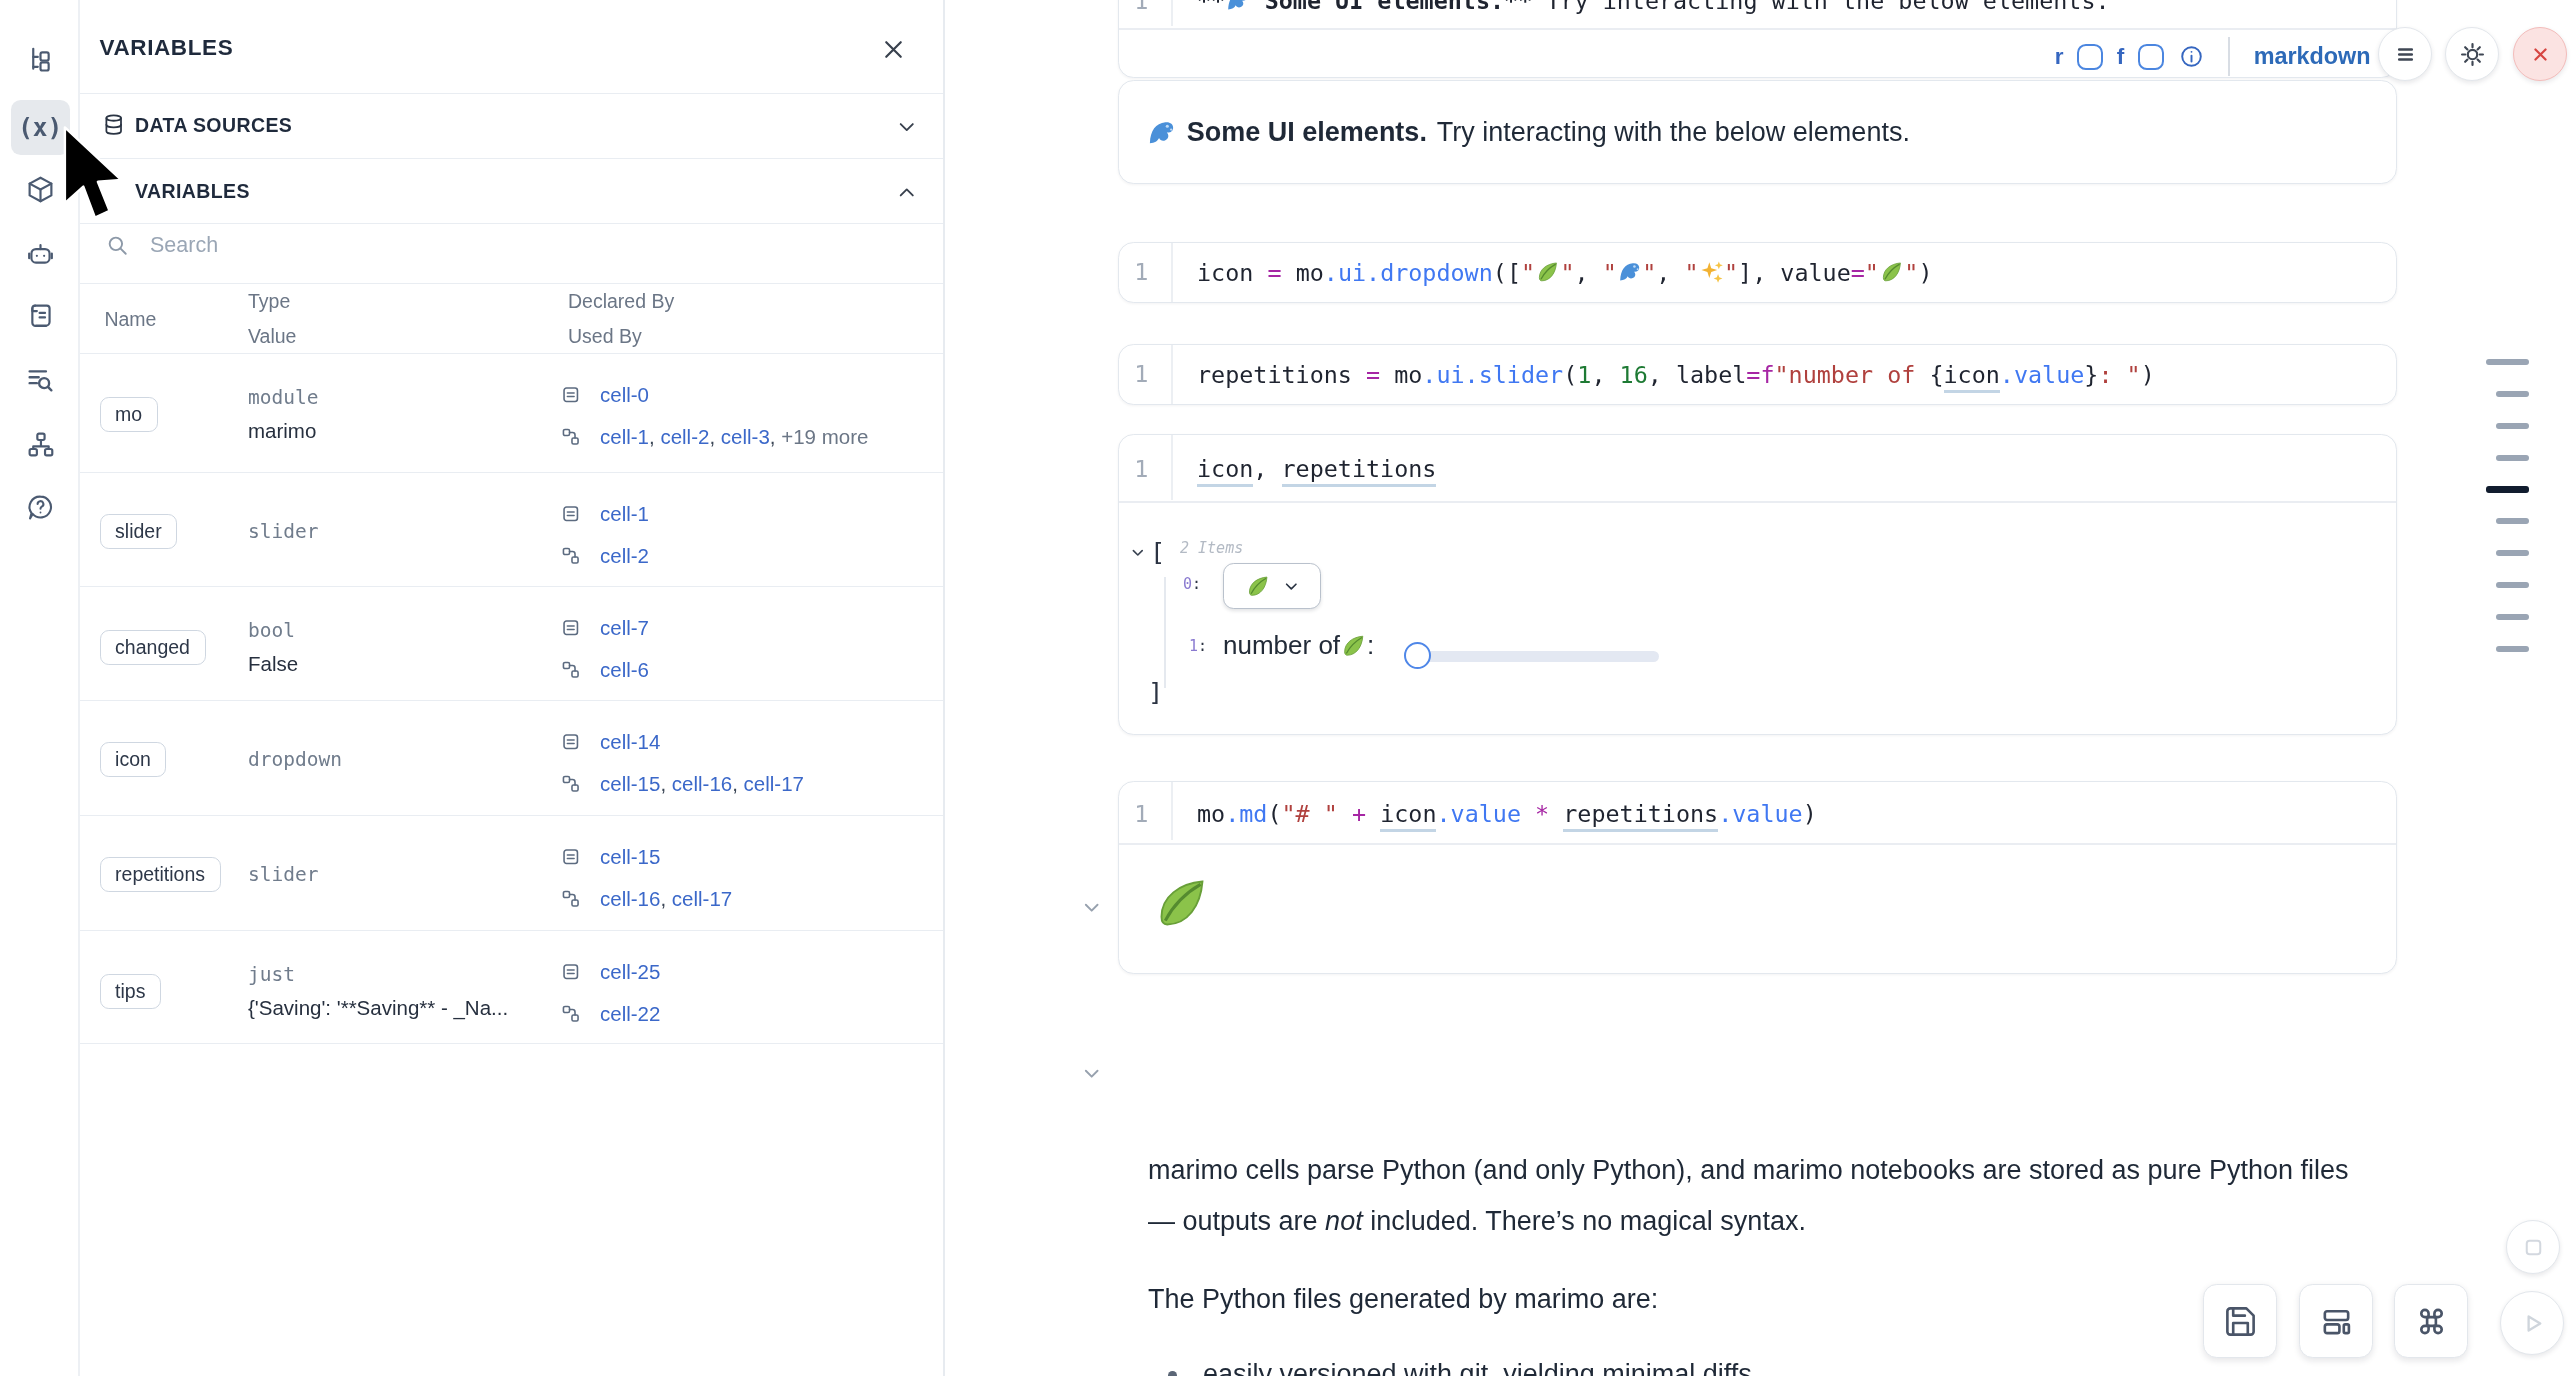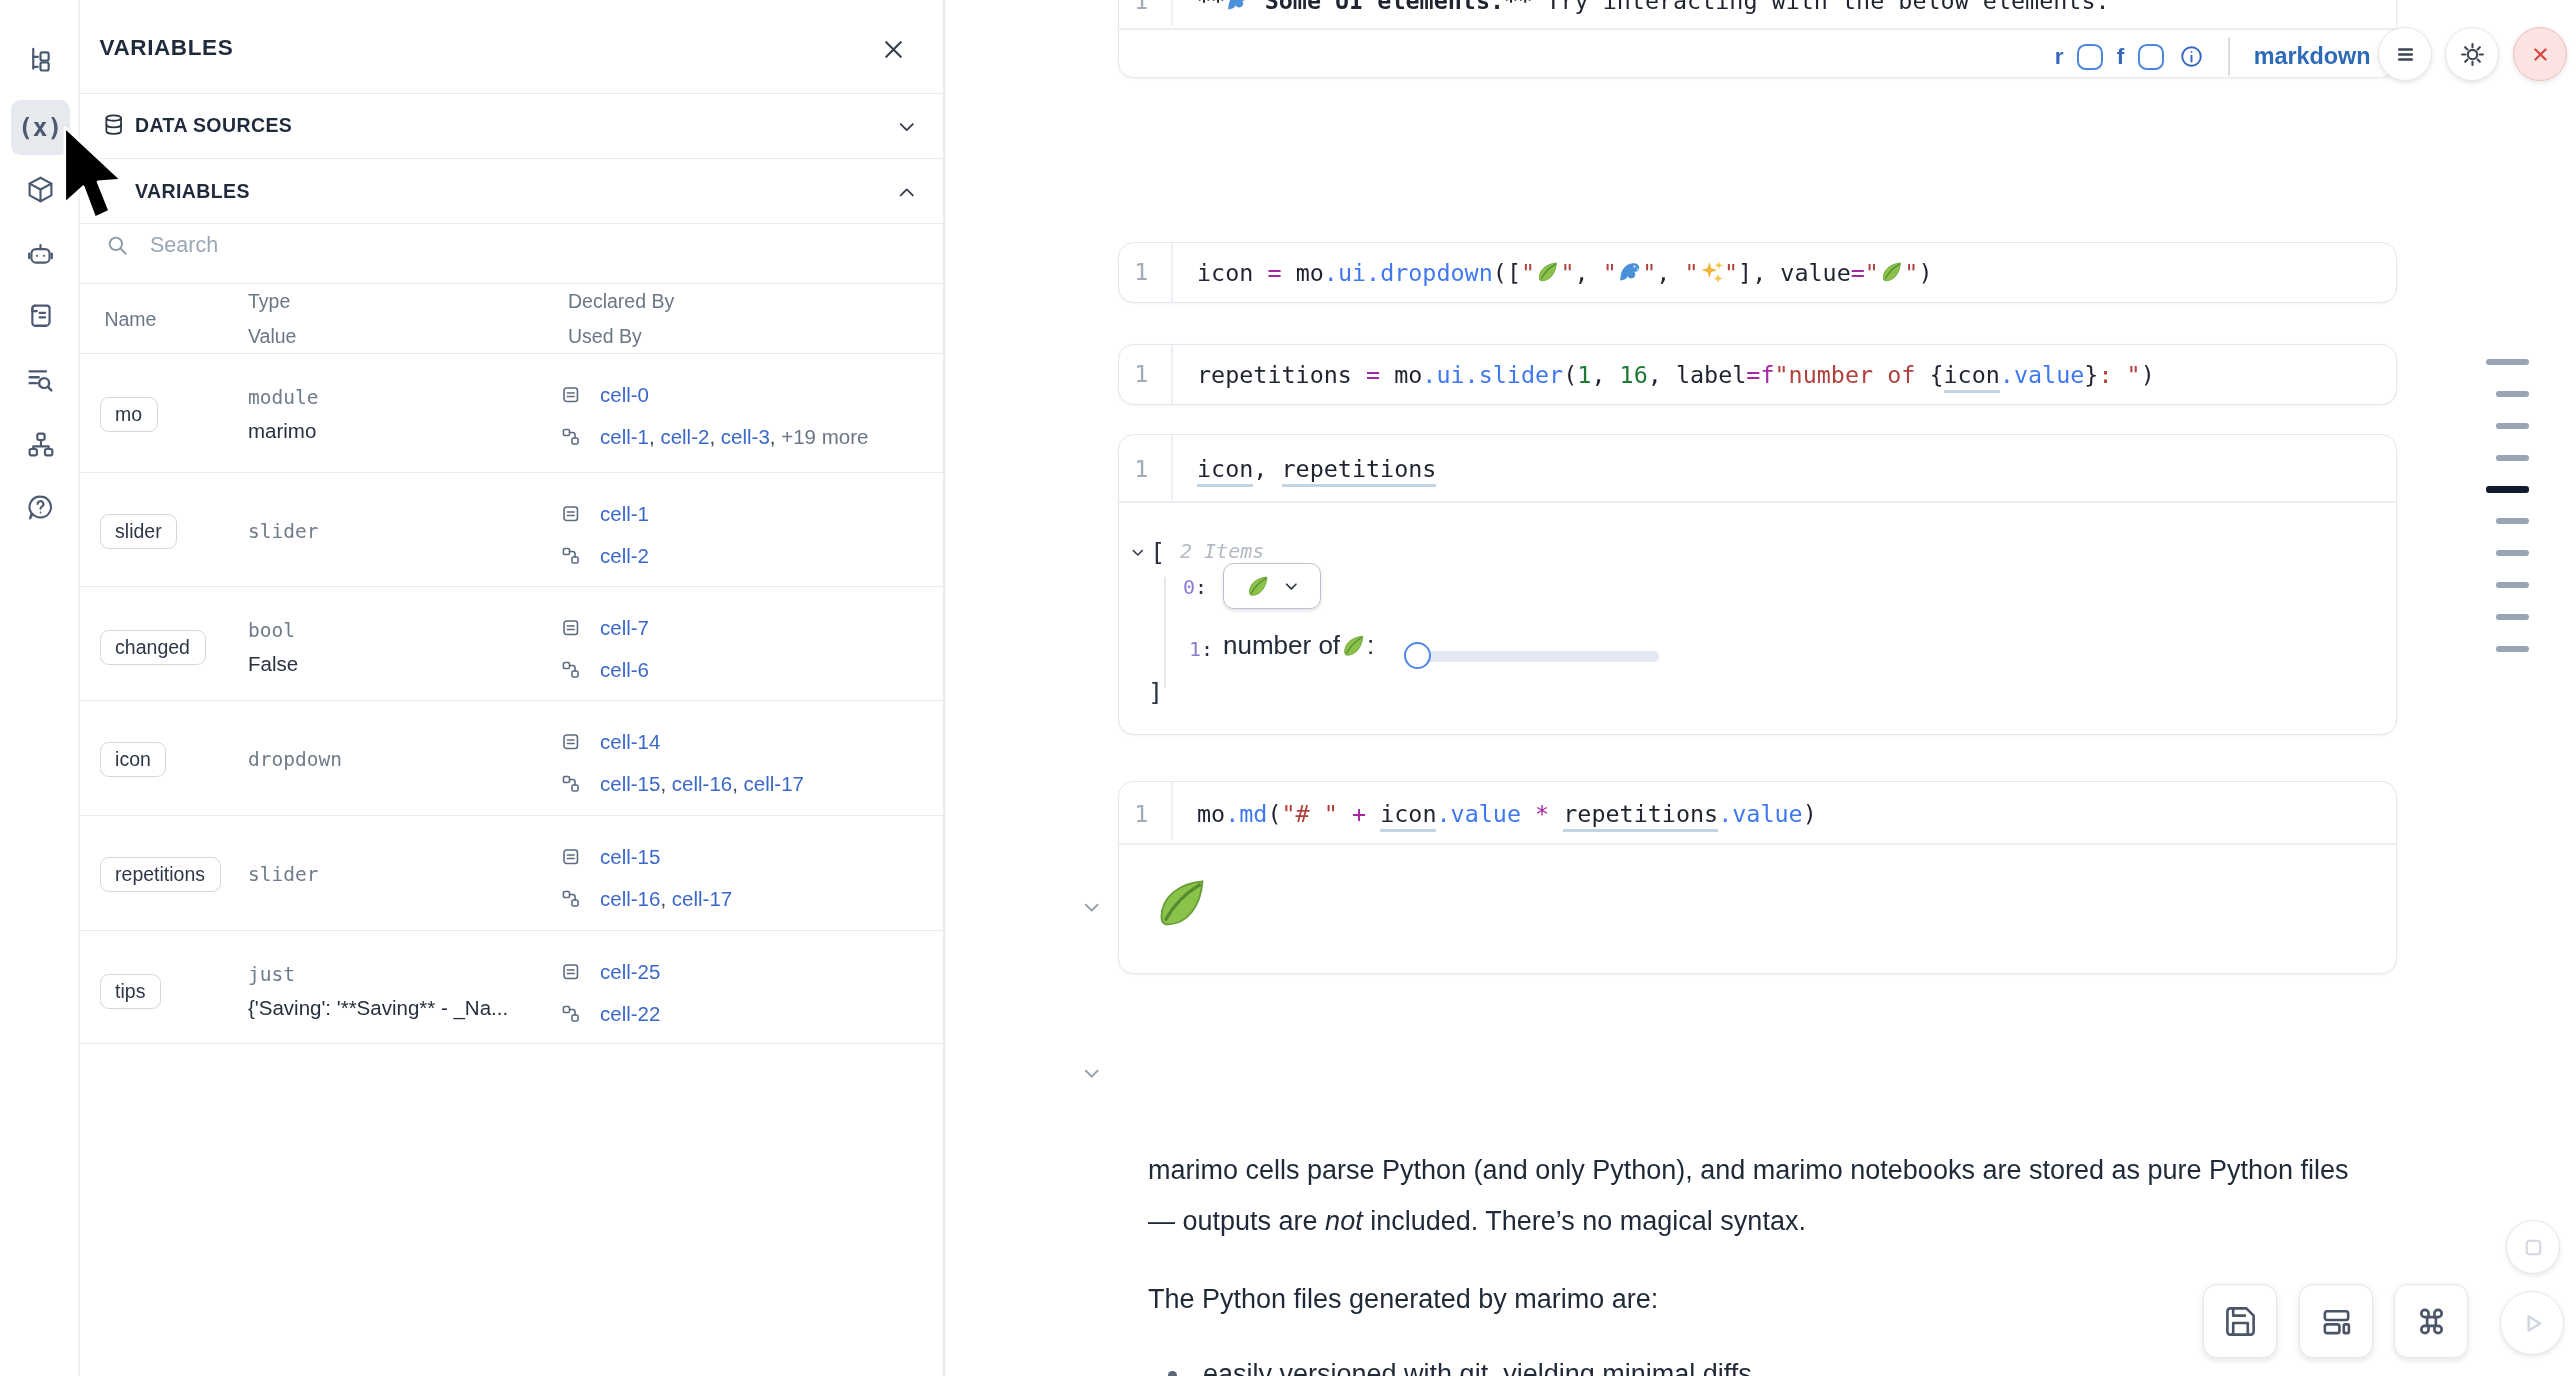--- a/index.html
+++ b/index.html
@@ -53,21 +53,21 @@
 
   .toolbar { position:absolute; right:25.4px; top:90px; height:45px; display:flex; align-items:center; gap:13.7px; }
   .kbd-hint { color:#3566c0; font-size:22.5px; font-weight:600; }
   .togglebox { width:26px; height:26px; border:2.9px solid #4b86e0; border-radius:8.8px; background:#fff; cursor:pointer; }
   .vdiv { width:2px; height:39px; background:#d8dde4; margin:0 9.8px; }
   .mode-label { color:#2d6ab8; font-size:23.4px; font-weight:bold; cursor:pointer; }
 
   .mdout { display:flex; align-items:center; gap:9.8px; font-size:27px; color:#1f2937; }
 
   
-  .mono22 { font-family:"DejaVu Sans Mono", monospace; font-size:20px; color:#2b3342; }
+  .mono22 { font-family:"DejaVu Sans Mono", monospace; font-size:15px; color:#2b3342; }
   .idx { color:#8a7ad0; }
   .items-lbl { color:#b3bac4; font-style:italic; }
   .guide { position:absolute; background:#e5e9ef; width:2px; }
   .select-box { position:absolute; width:98px; height:46px; background:#fff; border:1.5px solid #b9c1cc; border-radius:10.7px; box-shadow:0 2px 3.9px rgba(16,24,40,.12); display:flex; align-items:center; justify-content:center; gap:11.7px; cursor:pointer; }
   .slider-label { position:absolute; font-size:26px; color:#222b38; display:flex; align-items:center; }
   .slider-track { position:absolute; height:10.7px; border-radius:5.9px; background:#e3e8f2; cursor:pointer; }
   .slider-thumb { position:absolute; width:27px; height:27px; border-radius:50%; background:#fff; border:2.9px solid #4f87e8; cursor:pointer; }
 
   
   .md-h1 { position:absolute; font-family:"Liberation Serif", serif; font-size:46px; color:#19212e; }
@@ -322,20 +322,33 @@
             <circle cx="16" cy="16" r="11"></circle>
             <path d="M16 15 v7"></path>
             <circle cx="16" cy="10.5" r="1.1" fill="#3566c0" stroke="none"></circle>
           </svg>
         </span>
       <span class="vdiv"></span>
       <span class="mode-label">markdown</span>
     </div>
   </div>
 
+  <div class="cell" style="top:80px; height:104px;">
+    <div class="mdout" style="position:absolute; left:27px; top:0; height:100%;">
+      <span class="em" style="width:31px;height:31px">
+          <svg viewBox="0 0 32 32">
+            <path d="M4 27 C4.5 14 10 6.5 20 5.5 c5 -0.5 8 2 8 5.5 c0 3.5 -3 5.5 -6.5 5 c2.5 2.5 2 6.5 -1.5 8 c-2.5 1.2 -5.5 0.3 -6.5 -2.2 C12 25 9 27 4 27 Z" fill="#4a90d9"></path>
+            <circle cx="22" cy="9.5" r="1.6" fill="#bfdbf7"></circle>
+            <circle cx="26" cy="13" r="1.2" fill="#bfdbf7"></circle>
+          </svg>
+        </span>
+      <strong>Some UI elements.</strong>
+        <span> Try interacting with the below elements.</span>
+    </div>
+  </div>
 
   <div class="cell" style="top:242px; height:61px;">
     <div class="gutterline"></div>
     <span class="lnum" style="top:14.6px">1</span>
     <div class="codeline" style="top:13.7px"><span class="tok-v">icon</span><span class="tok-plain"> </span><span class="tok-op">=</span><span class="tok-plain"> </span><span class="tok-v">mo</span><span class="tok-prop">.ui.dropdown</span><span class="tok-plain">([</span><span class="tok-str">"</span><span class="em" style="width: 25.4px; height: 25.4px;">
           <svg viewBox="0 0 32 32">
             <path d="M27 5 C15 6 5.5 13 5.5 23.5 c0 2.5 1.2 4 3 4 C19 27.5 26 18 27 5 Z" fill="#8bc34a" stroke="#689f38" stroke-width="1"></path>
             <path d="M7.5 25.5 C12 17 19 10.5 26 6.5" stroke="#558b2f" stroke-width="1.6" fill="none"></path>
           </svg>
         </span><span class="tok-str">"</span><span class="tok-plain">, </span><span class="tok-str">"</span><span class="em" style="width: 25.4px; height: 25.4px;">

